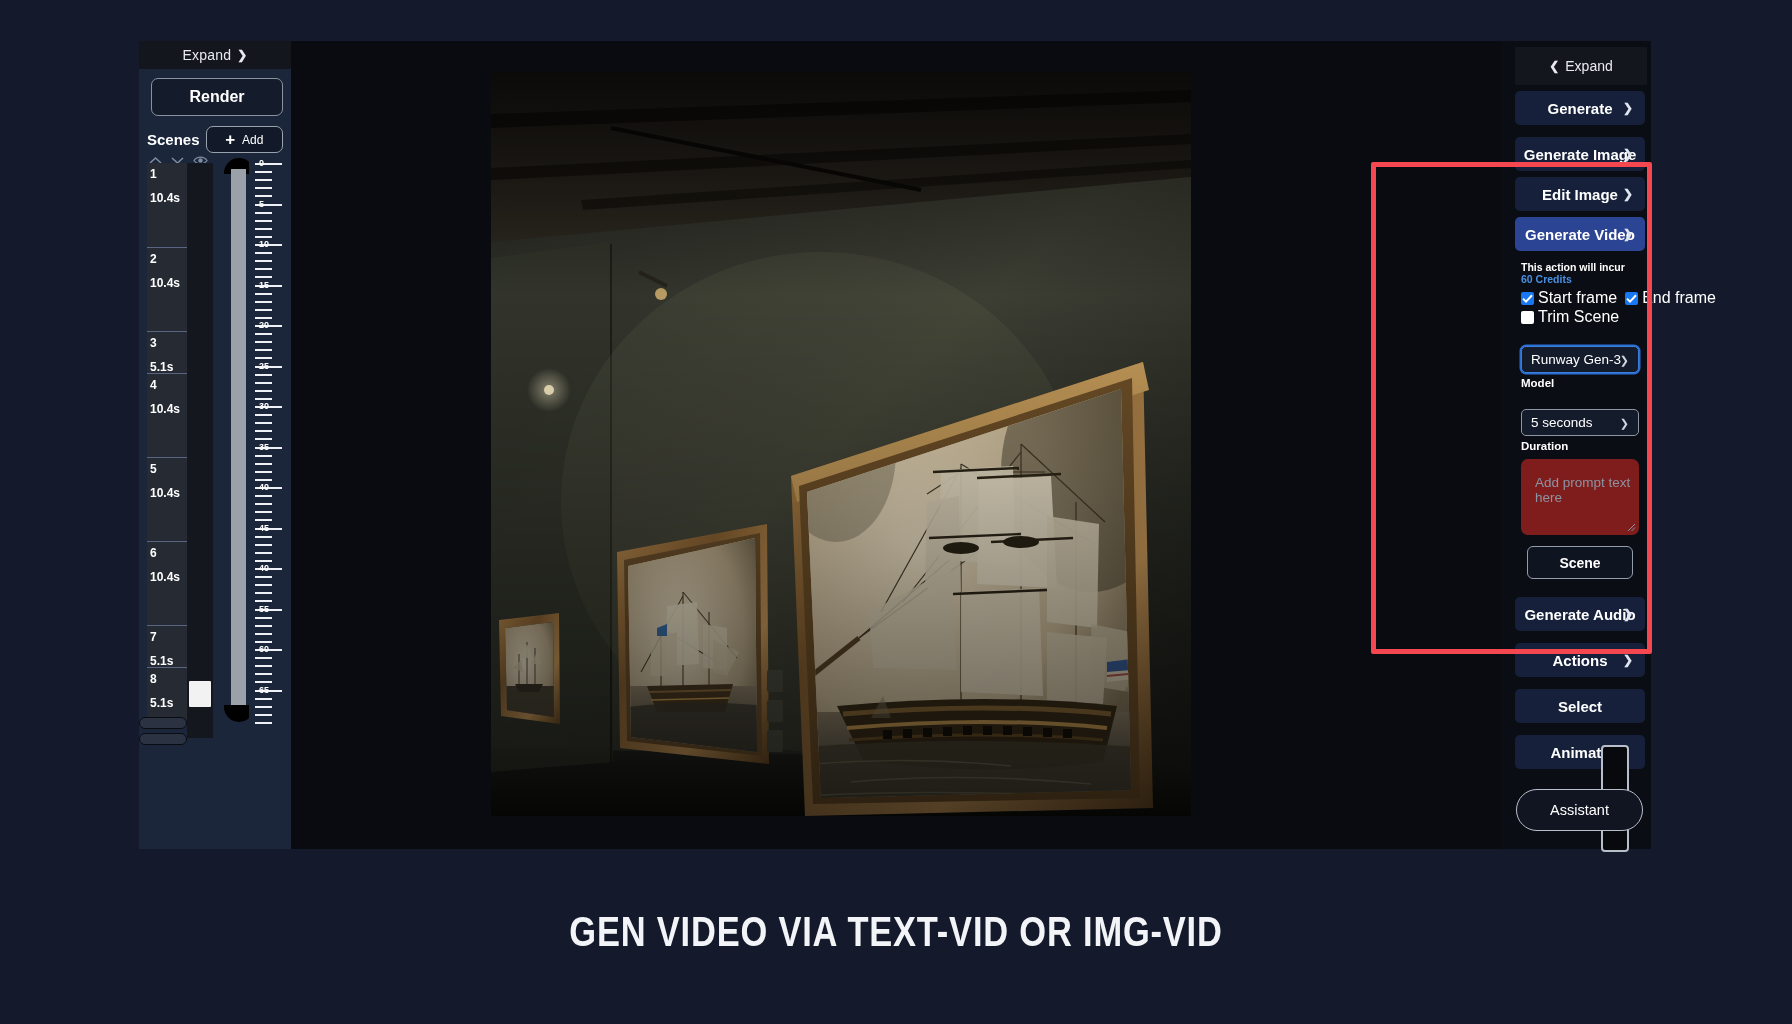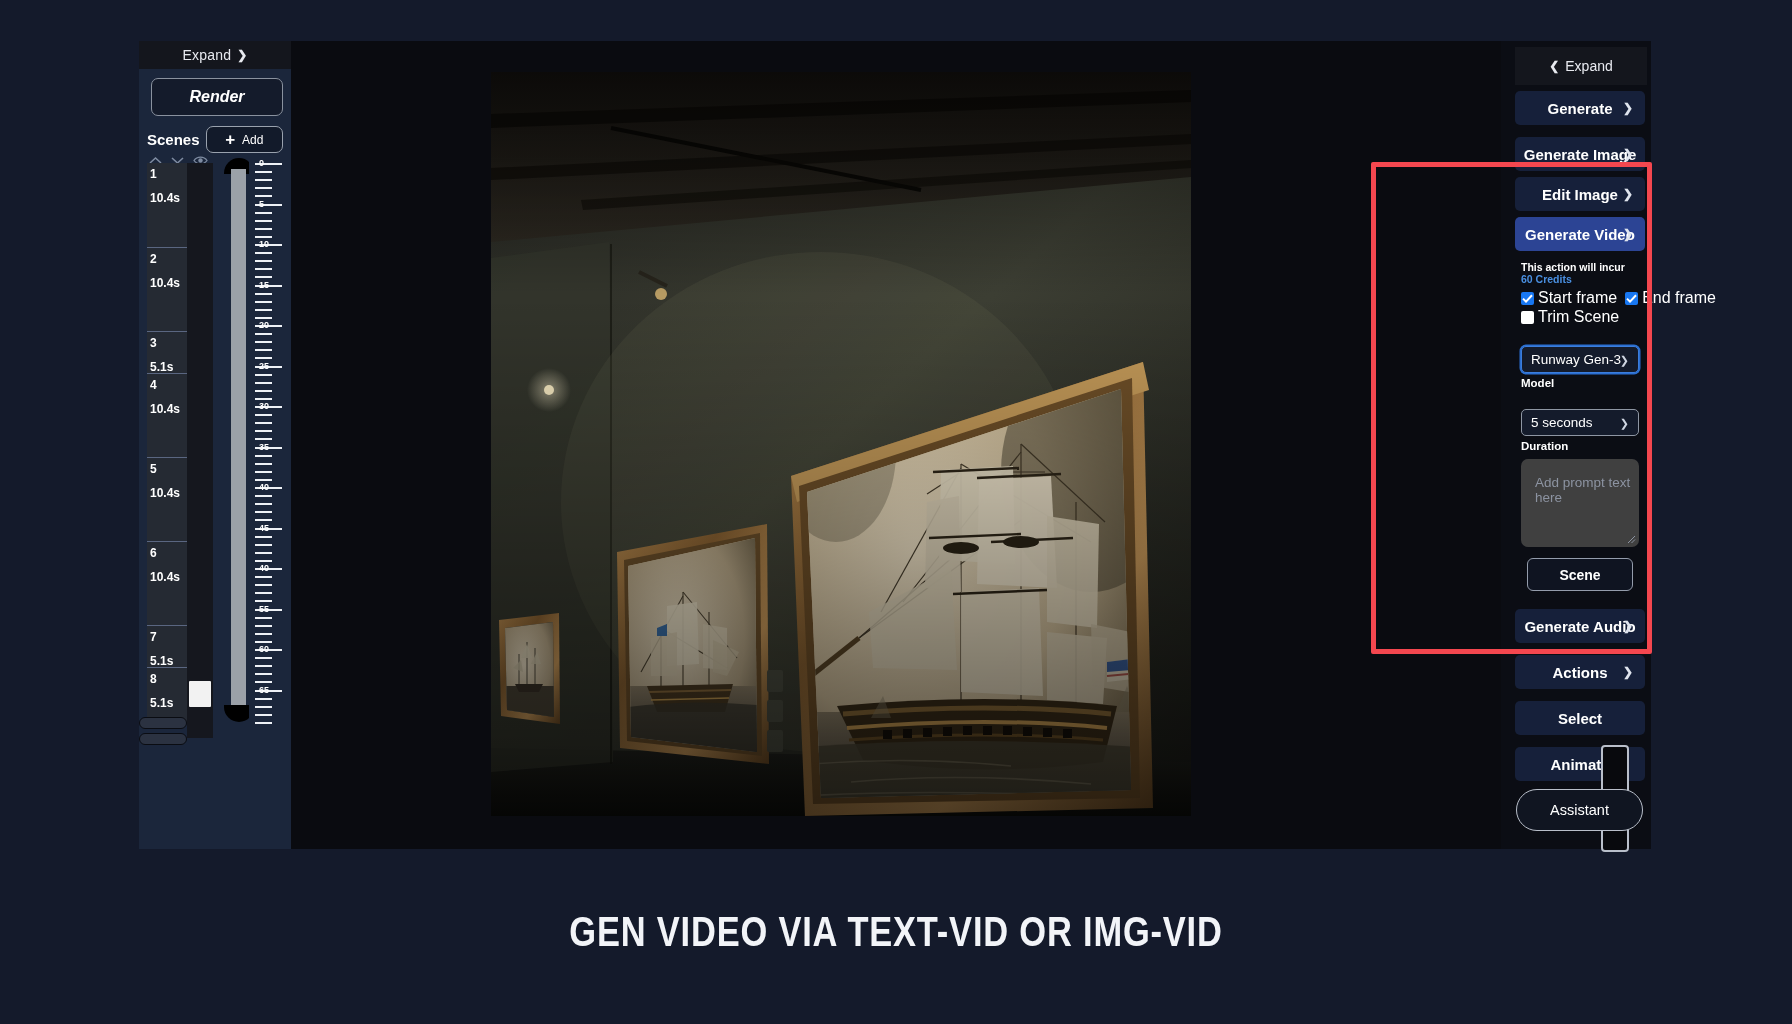--- a/index.html
+++ b/index.html
@@ -22,21 +22,21 @@
   .left-sidebar {
     position: absolute; left: 0; top: 0; width: 152px; height: 808px;
     background: #1b263b;
   }
   .expand-bar-left {
     height: 28px; background: #14161d;
     display: flex; align-items: center; justify-content: center;
     color: #e8eaf0; font-size: 14px; letter-spacing: .2px;
   }
   .expand-bar-left .chev { margin-left: 6px; font-size: 12px; font-weight: bold; }
-  .render-wrap { padding: 9px 8px 8px 12px; font-style: italic; }
+  .render-wrap { padding: 9px 8px 8px 12px; }
   .render-btn {
     width: 100%; height: 38px; border-radius: 7px;
     background: #141b2b; border: 1.5px solid #8a929f;
     color: #fff; font-size: 16px; font-weight: bold;
     display: flex; align-items: center; justify-content: center;
   }
   .scenes-row {
     display: flex; align-items: center; padding: 2px 8px 0 8px; gap: 6px;
   }
   .scenes-label { color: #fff; font-size: 15px; font-weight: bold; }
@@ -166,22 +166,22 @@
     display: flex; align-items: center; padding-left: 9px;
     color: #fff; font-size: 13.5px;
   }
   .select-ctl.focused { border-color: #3b7ddd; box-shadow: 0 0 0 1.5px #2b6fd1; }
   .select-ctl .scv {
     position: absolute; right: 9px; top: 50%; transform: translateY(-50%);
     font-size: 11px; color: #cfd6e2;
   }
   .field-lbl { color: #fff; font-size: 11.5px; font-weight: bold; margin-top: 4px; }
   .prompt-box {
-    margin-top: 7px; height: 88px; border-radius: 7px;
-    background: #404040; position: relative;
+    margin-top: 7px; height: 76px; border-radius: 7px;
+    background: #7f1d1d; position: relative;
   }
   .prompt-ph {
     position: absolute; left: 14px; top: 16px;
     color: #8c93a1; font-size: 13.5px;
   }
   .resize-grip {
     position: absolute; right: 3px; bottom: 3px; width: 9px; height: 9px;
   }
   .submit-btn {
     margin: 11px auto 0 auto; width: 106px; height: 33px; border-radius: 6px;

